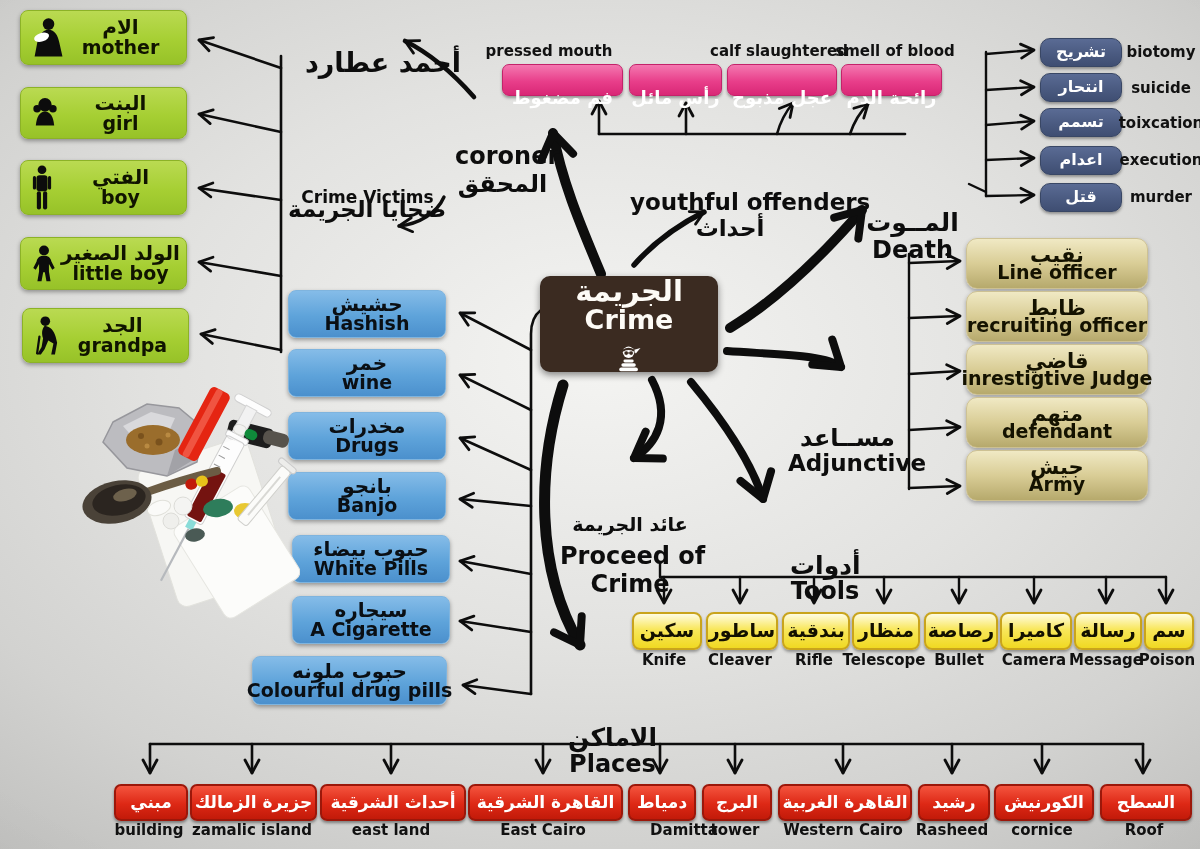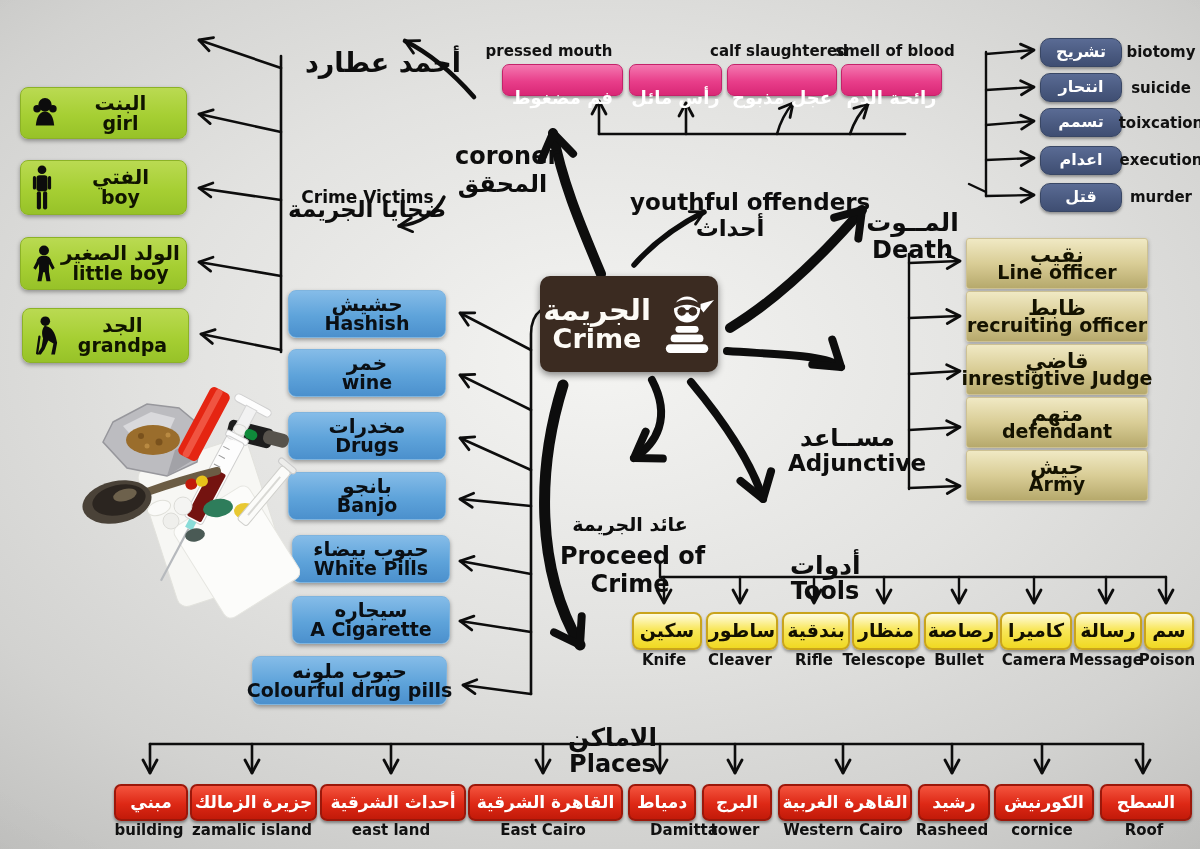--- a/index.html
+++ b/index.html
@@ -18,33 +18,33 @@
   .green .ar{font-size:20px;} .green .en{font-size:19px;}
   .green .bx-text{margin-left:34px;}
   .vic-icon{position:absolute;left:9px;top:50%;transform:translateY(-50%);}
   .pink{background:linear-gradient(180deg,#f478b0 0%,#e83e8a 55%,#d92776 100%);border:1px solid #c4226a;
     border-radius:7px;box-shadow:0 2px 3px rgba(0,0,0,.35);color:#fff;}
   .pink .ar{font-size:18px;margin-top:36px;}
   .navy{background:linear-gradient(180deg,#5a6b94 0%,#49597f 60%,#3f4e72 100%);border:1px solid #394765;
     border-radius:10px;box-shadow:0 2px 3px rgba(0,0,0,.35);color:#fff;}
   .navy .ar{font-size:16px;}
   .tan{background:linear-gradient(180deg,#f0e9c4 0%,#d9cd96 50%,#b6a96c 100%);border:1px solid #cdc193;
-    border-radius:3px;box-shadow:0 2px 4px rgba(0,0,0,.3);color:#141200;}
+    border-radius:11px;box-shadow:0 2px 4px rgba(0,0,0,.3);color:#141200;}
   .tan .ar{font-size:21px;line-height:.95;} .tan .en{font-size:19px;line-height:.95;margin-top:-3px;}
   .blue{background:linear-gradient(180deg,#85bce8 0%,#5ea3da 55%,#4b90cd 100%);border:1px solid #7fb4de;
     box-shadow:0 2px 4px rgba(0,0,0,.35);color:#0a0f14;}
   .blue .ar{font-size:20px;} .blue .en{font-size:19px;margin-top:-1px;}
   .yellow{background:linear-gradient(180deg,#fffce2 0%,#f8e75c 45%,#f0d922 100%);border:2px solid #c9a41c;
     border-radius:8px;box-shadow:0 2px 3px rgba(0,0,0,.35);color:#131000;}
   .yellow .ar{font-size:19px;}
   .red{background:linear-gradient(180deg,#f4543e 0%,#dd2815 55%,#c21a09 100%);border:2px solid #9c170a;
     border-radius:7px;box-shadow:0 2px 3px rgba(0,0,0,.4);color:#fff;}
   .red .ar{font-size:17px;}
   .brown{background:#3b2b21;border-radius:10px;box-shadow:0 3px 7px rgba(0,0,0,.45);color:#fdfbf6;
-    flex-direction:row;gap:10px;}
+    flex-direction:column;gap:10px;}
   .brown .ar{font-size:29px;} .brown .en{font-size:27px;}
   .lbl{position:absolute;z-index:2;font-weight:bold;color:#0d0d0d;text-align:center;white-space:nowrap;margin-top:39px;}
   .en-small{position:absolute;z-index:2;font-size:15px;font-weight:600;color:#111;transform:translateX(-50%);white-space:nowrap;}
   .photo{position:absolute;z-index:2;}
 </style>
 </head>
 <body>
 
 <div class="stage">
 
@@ -141,20 +141,31 @@
       <path d="M13,11 Q27,2 41,11 L41,16 Q27,8 13,16 Z" fill="#3b2b21"></path>
       <circle cx="21.5" cy="19" r="5" fill="#3b2b21" stroke="#fff" stroke-width="1"></circle>
       <circle cx="33" cy="19" r="5" fill="#3b2b21" stroke="#fff" stroke-width="1"></circle>
       <rect x="25" y="17.5" width="5" height="2.5" fill="#3b2b21"></rect>
       <rect x="15" y="34" width="24" height="7" rx="3.5" fill="#fff"></rect>
       <rect x="10" y="43" width="34" height="8" rx="4" fill="#fff"></rect>
       <rect x="5" y="53" width="44" height="9" rx="4.5" fill="#fff"></rect>
     </svg>
   </div>
 
+  <div class="box green" style="left:20px;top:10px;width:165px;height:53px">
+    <svg class="vic-icon" width="34" height="42" viewBox="0 0 44 52" fill="#0c0c0c">
+      <circle cx="24" cy="8" r="7.5"></circle>
+      <path d="M24,15 C15,16 11,24 9,34 L6,50 L42,50 L38,32 C36,22 32,16 24,15 Z"></path>
+      <ellipse cx="15" cy="25" rx="10" ry="5.5" fill="#fff" transform="rotate(-18 15 25)"></ellipse>
+    </svg>
+    <div class="bx-text">
+      <div class="ar">الام</div>
+      <div class="en">mother</div>
+    </div>
+  </div>
   <div class="box green" style="left:20px;top:87px;width:165px;height:50px">
     <svg class="vic-icon" width="30" height="34" viewBox="0 0 36 40" fill="#0c0c0c">
       <circle cx="8.5" cy="15" r="4.5"></circle>
         <circle cx="27.5" cy="15" r="4.5"></circle>
       <circle cx="18" cy="10" r="8"></circle>
       <path d="M18,18 C11,19 8,25 7,35 L29,35 C28,25 25,19 18,18 Z"></path>
     </svg>
     <div class="bx-text">
       <div class="ar">البنت</div>
       <div class="en">girl</div>

